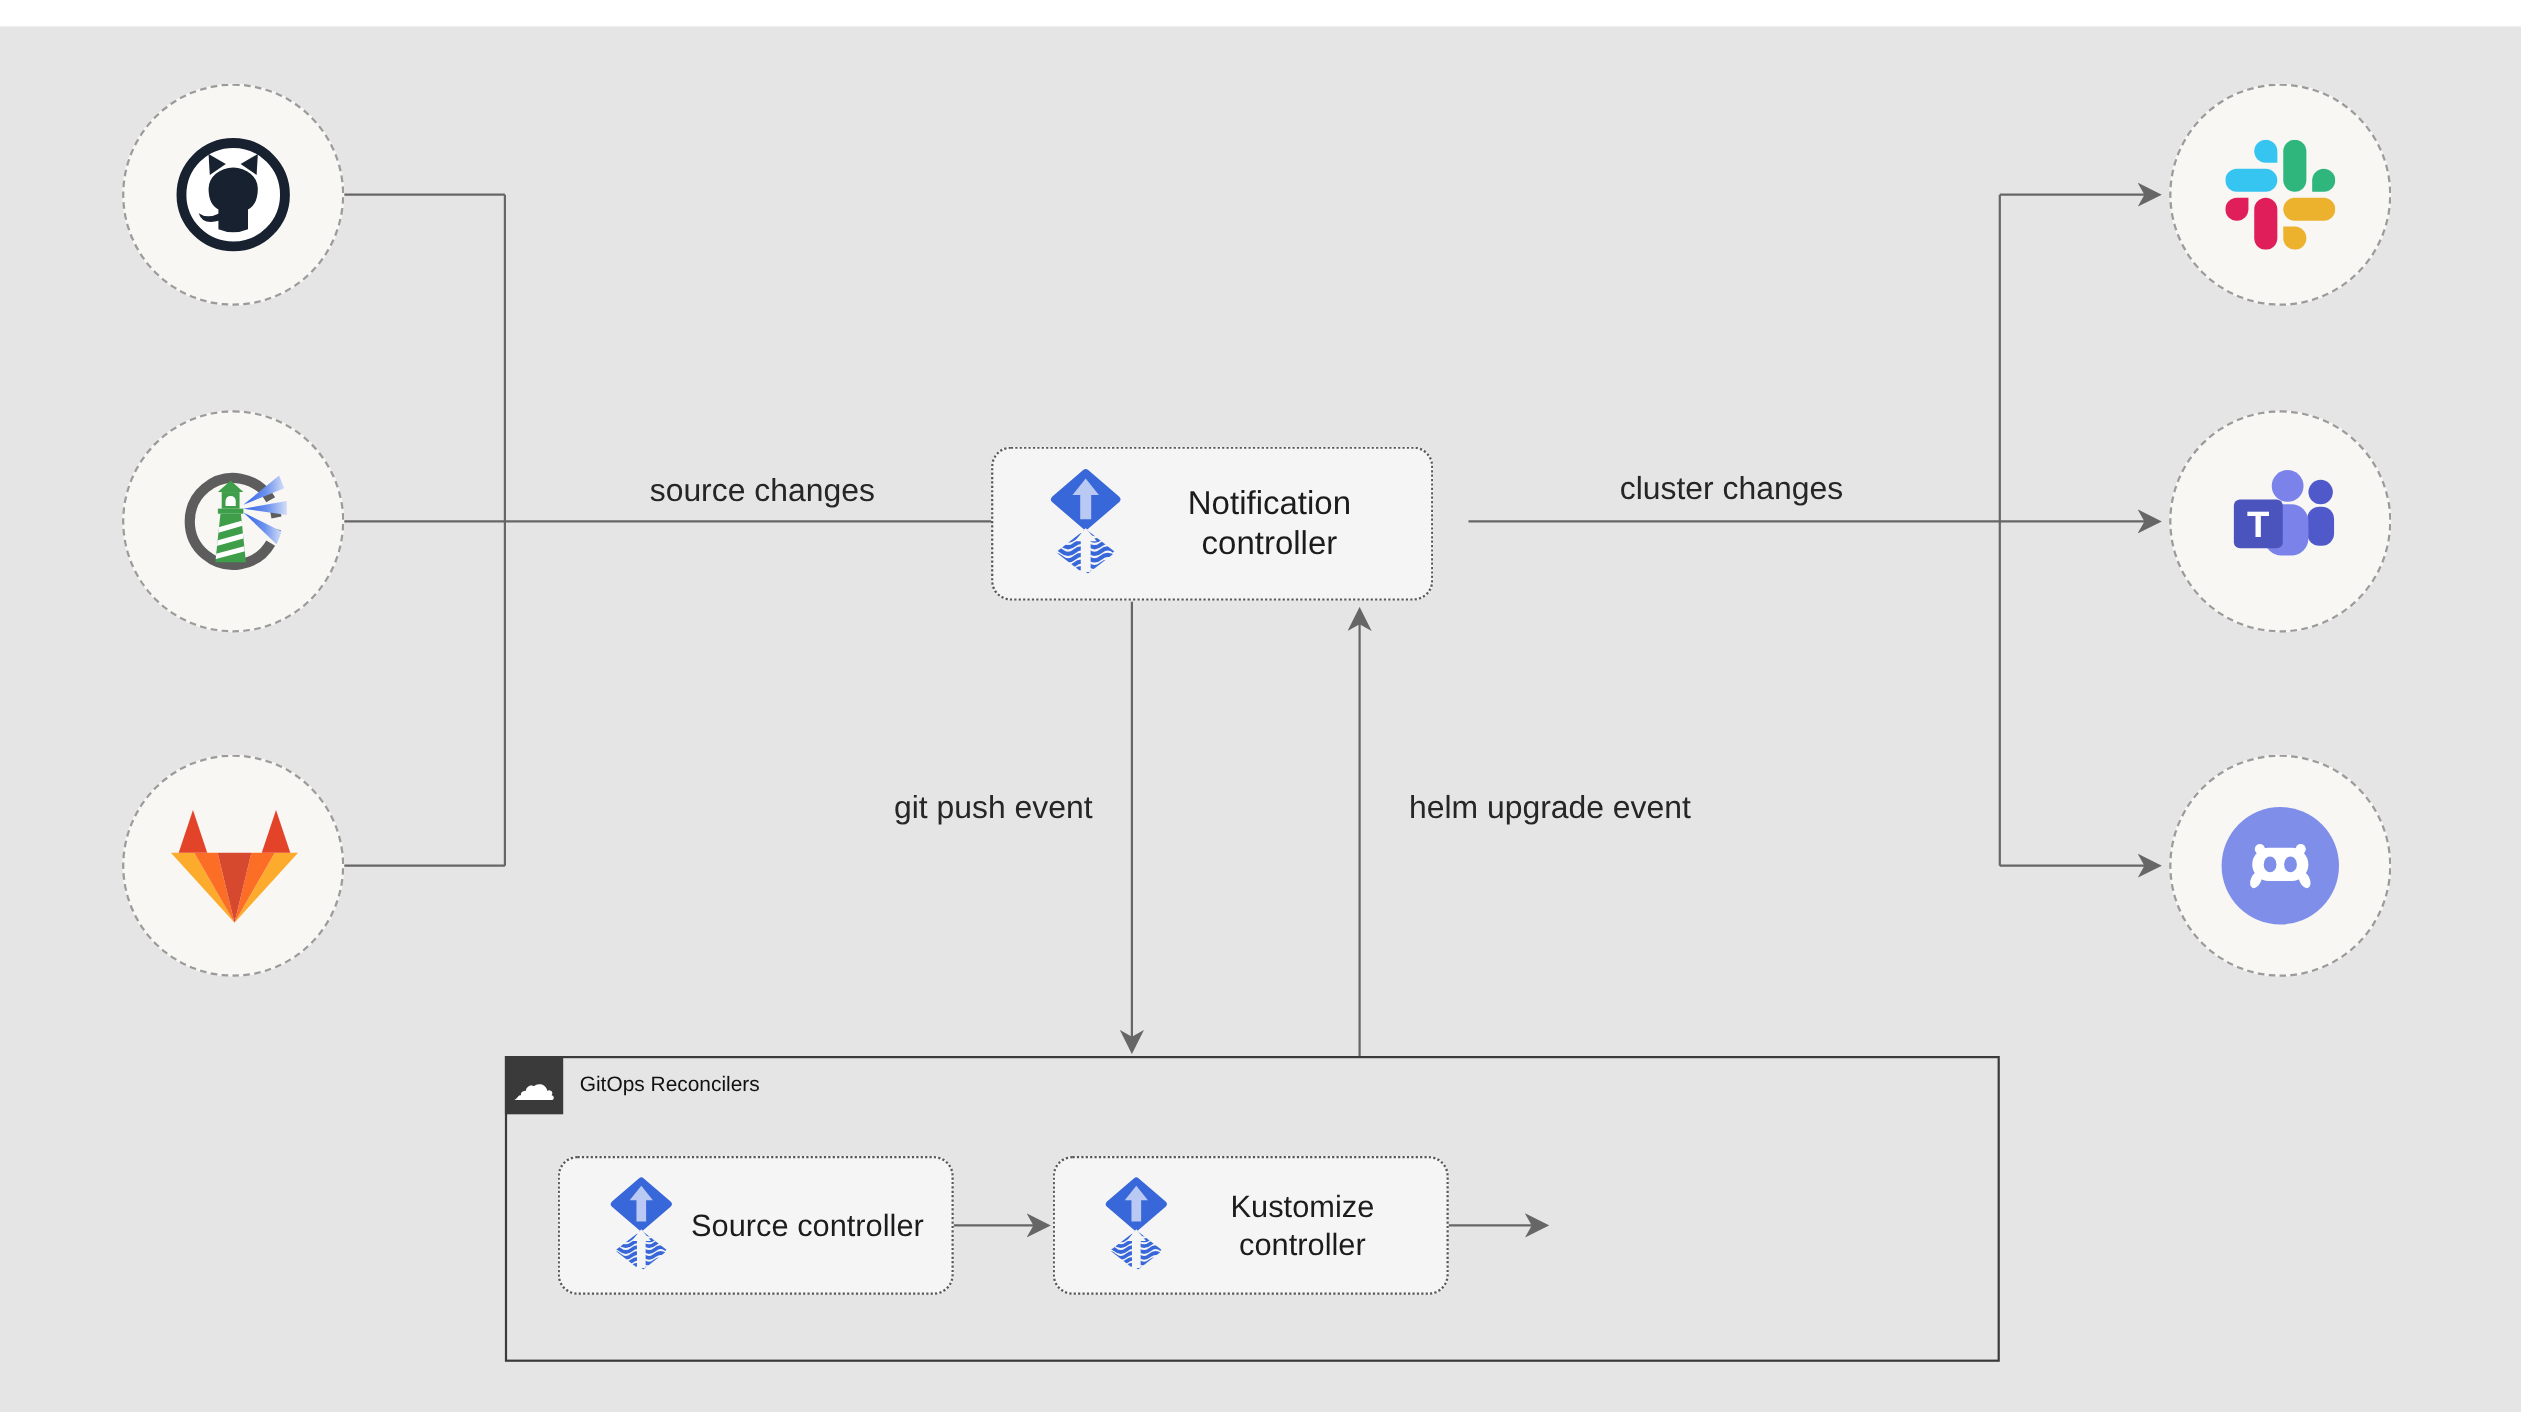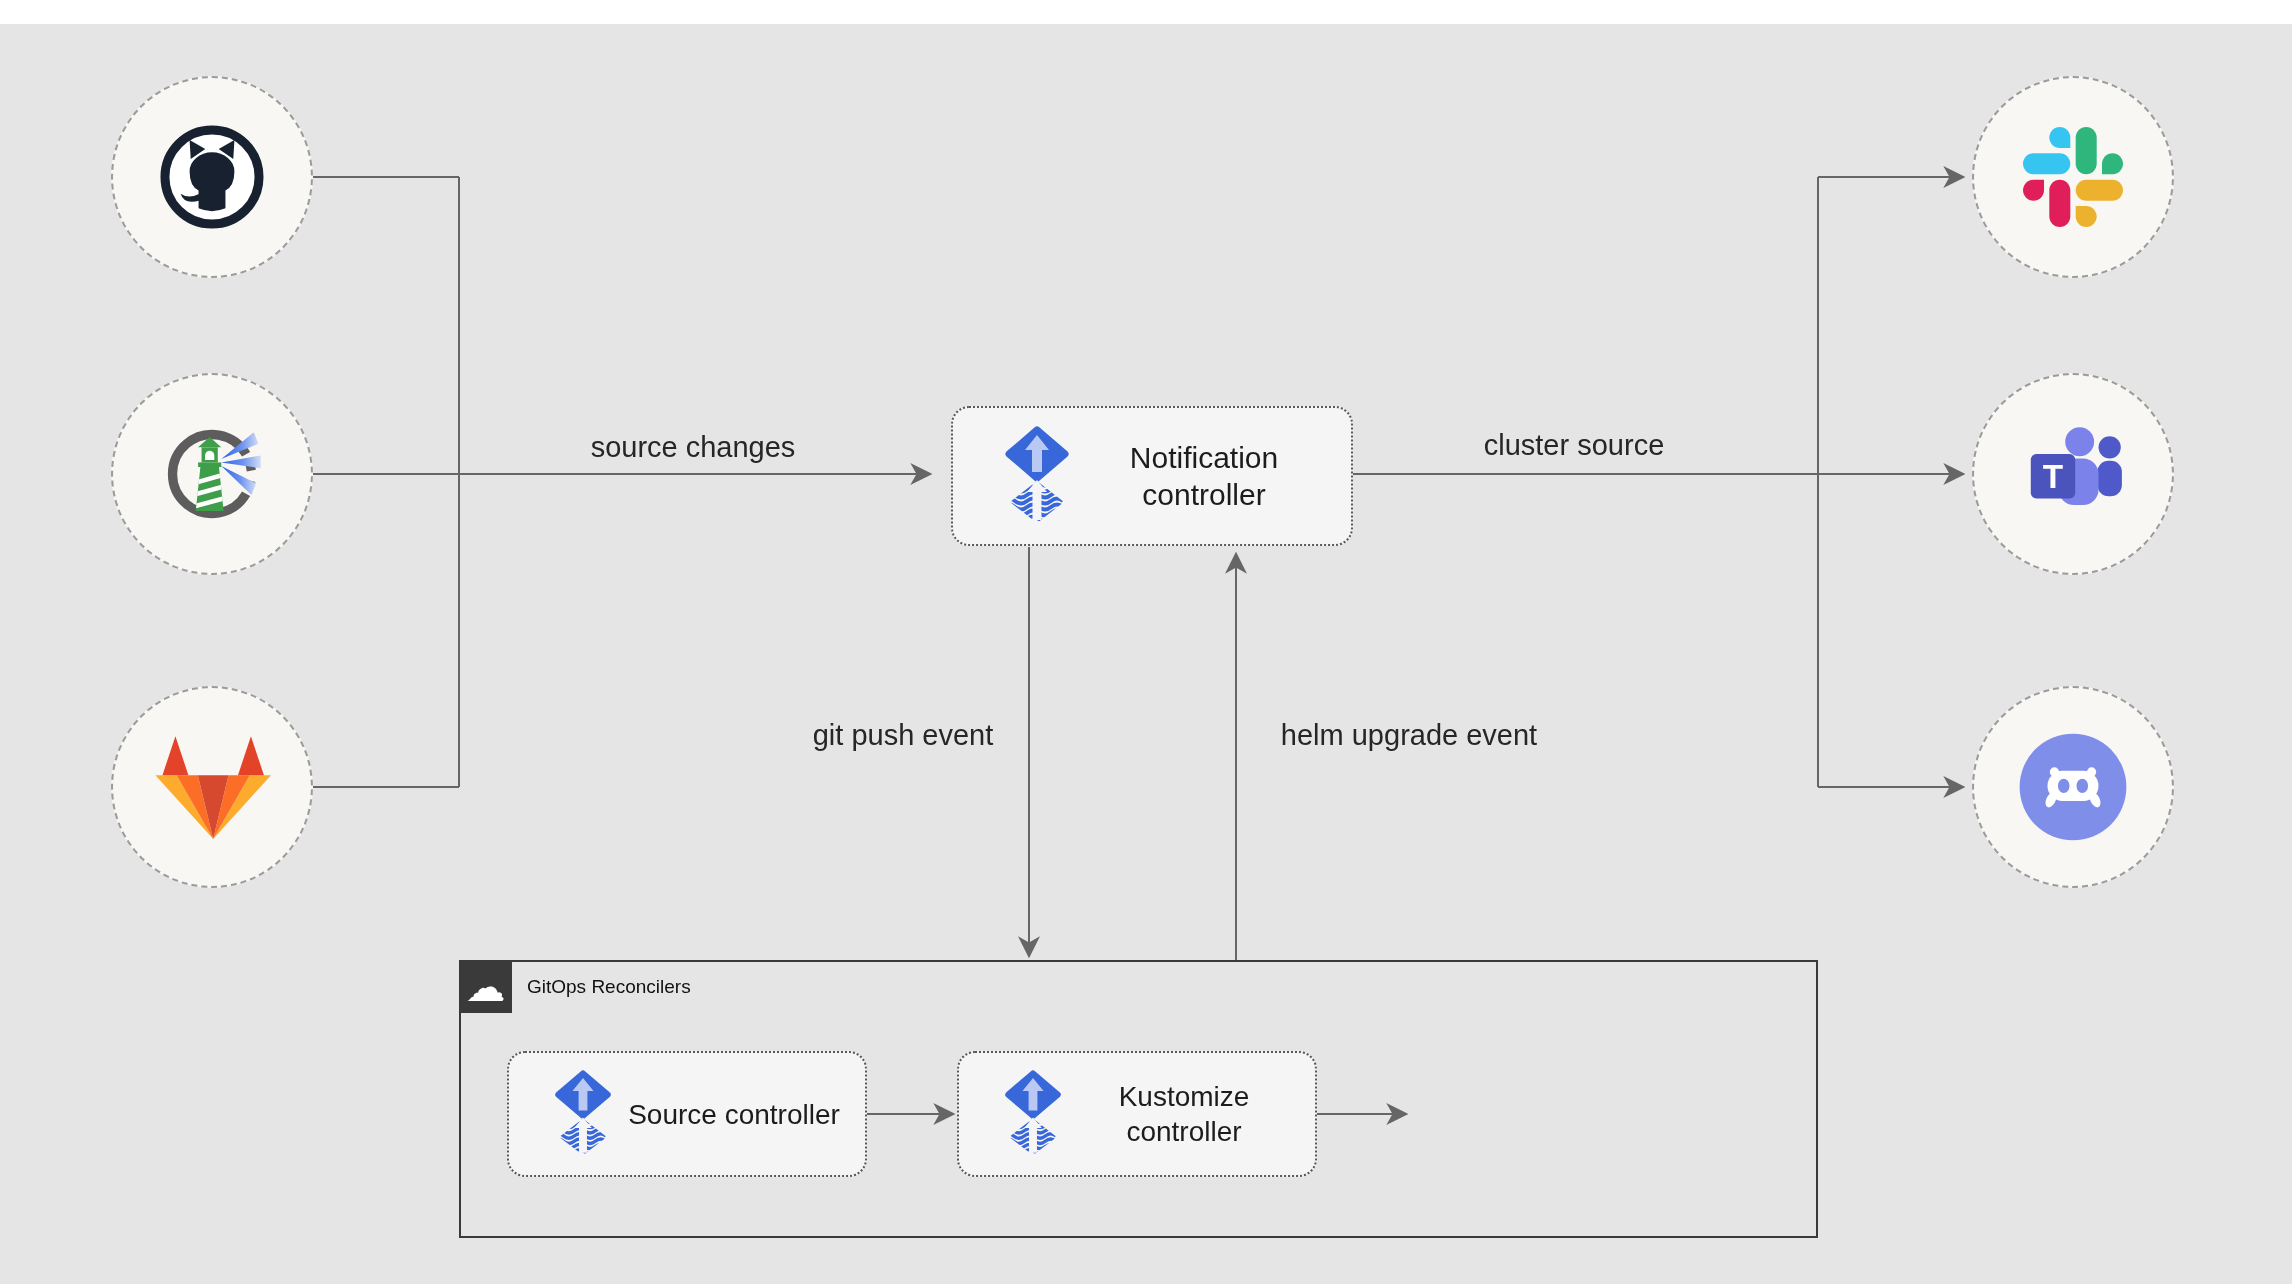--- a/index.html
+++ b/index.html
@@ -34,21 +34,21 @@
     border-radius: 18px;
     display: flex; align-items: center;
   }
   .ctrl-box .flux-wrap { flex: 0 0 auto; display:flex; align-items:center; justify-content:center; }
   .ctrl-box .node-label {
     flex: 1 1 auto;
     text-align: center;
     color: #1c1c1c;
     line-height: 1.25;
   }
-  .notif { left:951px; top:382px; width:402px; height:140px; }
+  .notif { left:901px; top:382px; width:402px; height:140px; }
   .notif .flux-wrap { width:100px; height:100px; margin-left:34px; }
   .notif .node-label { font-size:30px; padding-right:30px; }
 
   .small-ctrl { height:126px; width:360px; top:1027px; }
   .small-ctrl .flux-wrap { width:88px; height:88px; margin-left:30px; }
   .small-ctrl .node-label { font-size:28px; padding-right:24px; }
   .src  { left:507px;  }
   .kus  { left:957px;  }
   .helm { left:1410px; }
 
@@ -127,21 +127,21 @@
       <path d="M1818 153 L1962 153" marker-end="url(#arr)"></path>
       <path d="M1818 763 L1962 763" marker-end="url(#arr)"></path>
       <path d="M1029 523 L1029 931" marker-end="url(#arr)"></path>
       <path d="M1236 936 L1236 531" marker-end="url(#arr)"></path>
       <path d="M867 1090 L952 1090" marker-end="url(#arr)"></path>
       <path d="M1317 1090 L1405 1090" marker-end="url(#arr)"></path>
     </g>
   </svg>
 
   <div class="edge-label" style="left:693px; top:423px;">source changes</div>
-  <div class="edge-label" style="left:1574px; top:421px;">cluster source</div>
+  <div class="edge-label" style="left:1574px; top:421px;">cluster changes</div>
   <div class="edge-label" style="left:903px; top:711px;">git push event</div>
   <div class="edge-label" style="left:1409px; top:711px;">helm upgrade event</div>
 
   <div class="circle-node" style="left:111px; top:52px;">
     <svg width="112" height="112" viewBox="0 0 100 100">
       <circle cx="50" cy="50" r="42" fill="#ffffff" stroke="#17212f" stroke-width="8"></circle>
       <g fill="#17212f">
         <path d="M30 45 a20 17 0 0 1 40 0 q0 13 -8 17 l0 16 q-12 5 -24 0 l0 -16 q-8 -4 -8 -17 z"></path>
         <path d="M31 34 L30 17 L44 25 Z"></path>
         <path d="M69 34 L70 17 L56 25 Z"></path>

